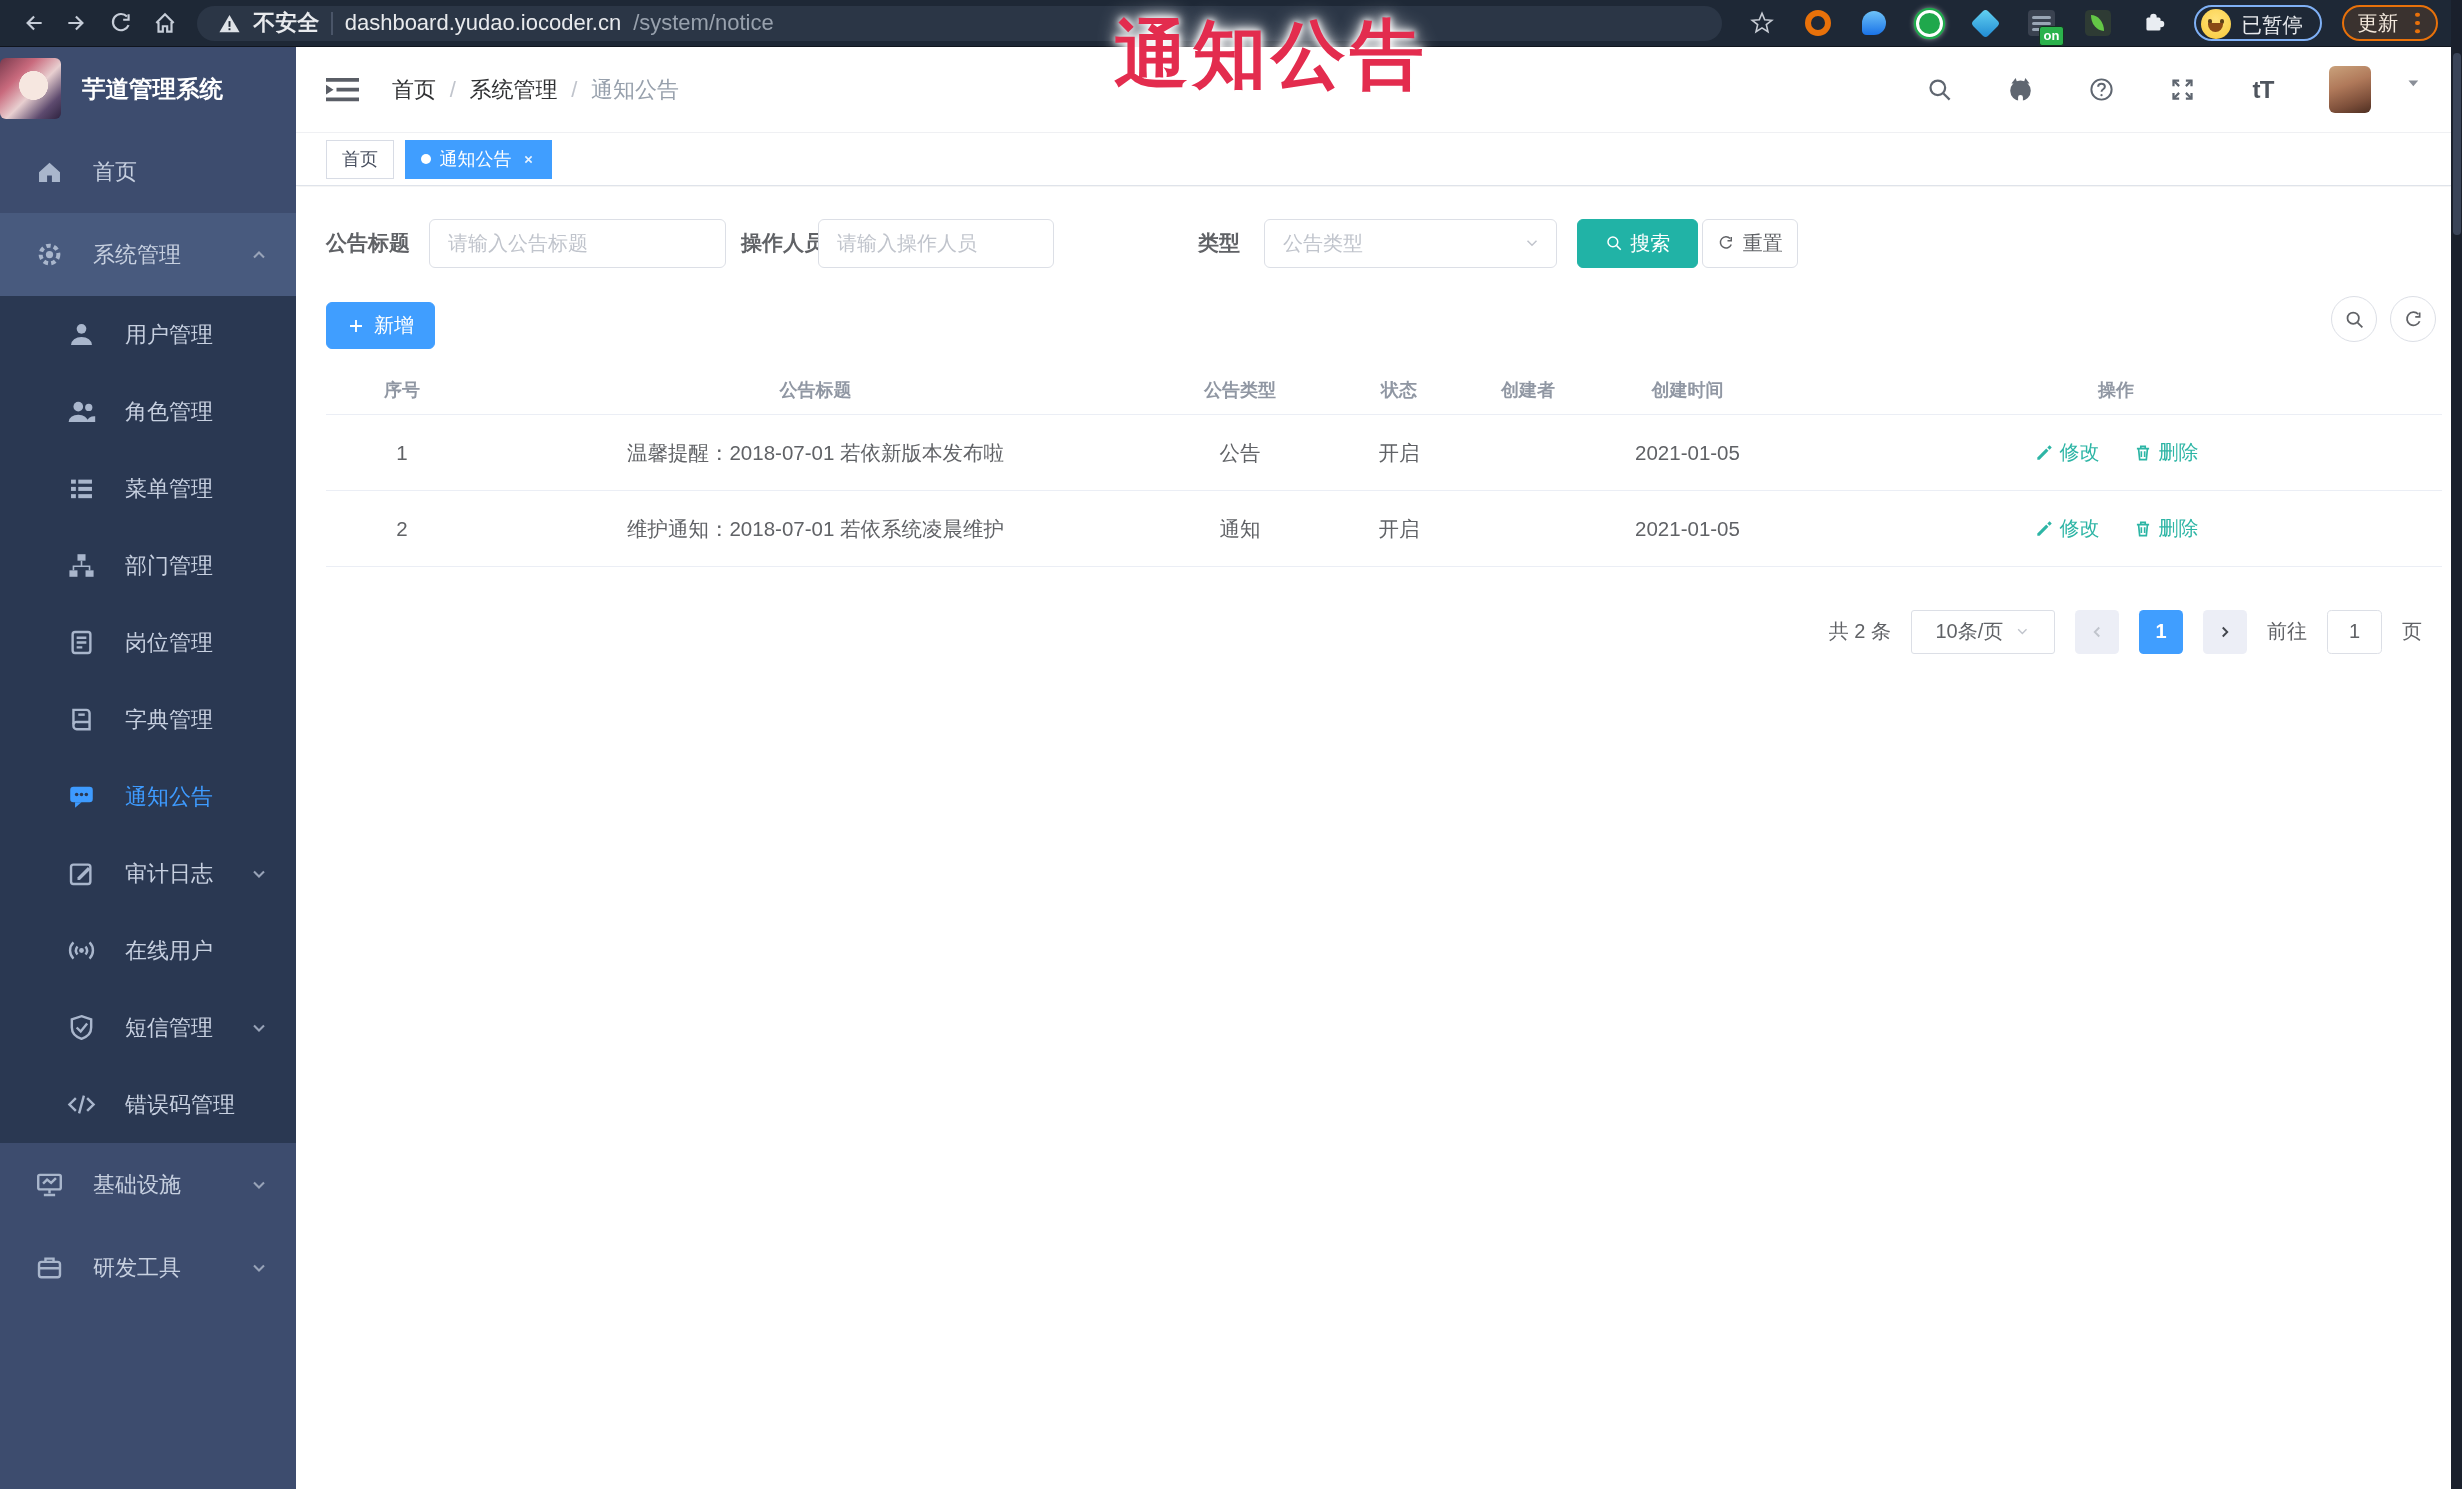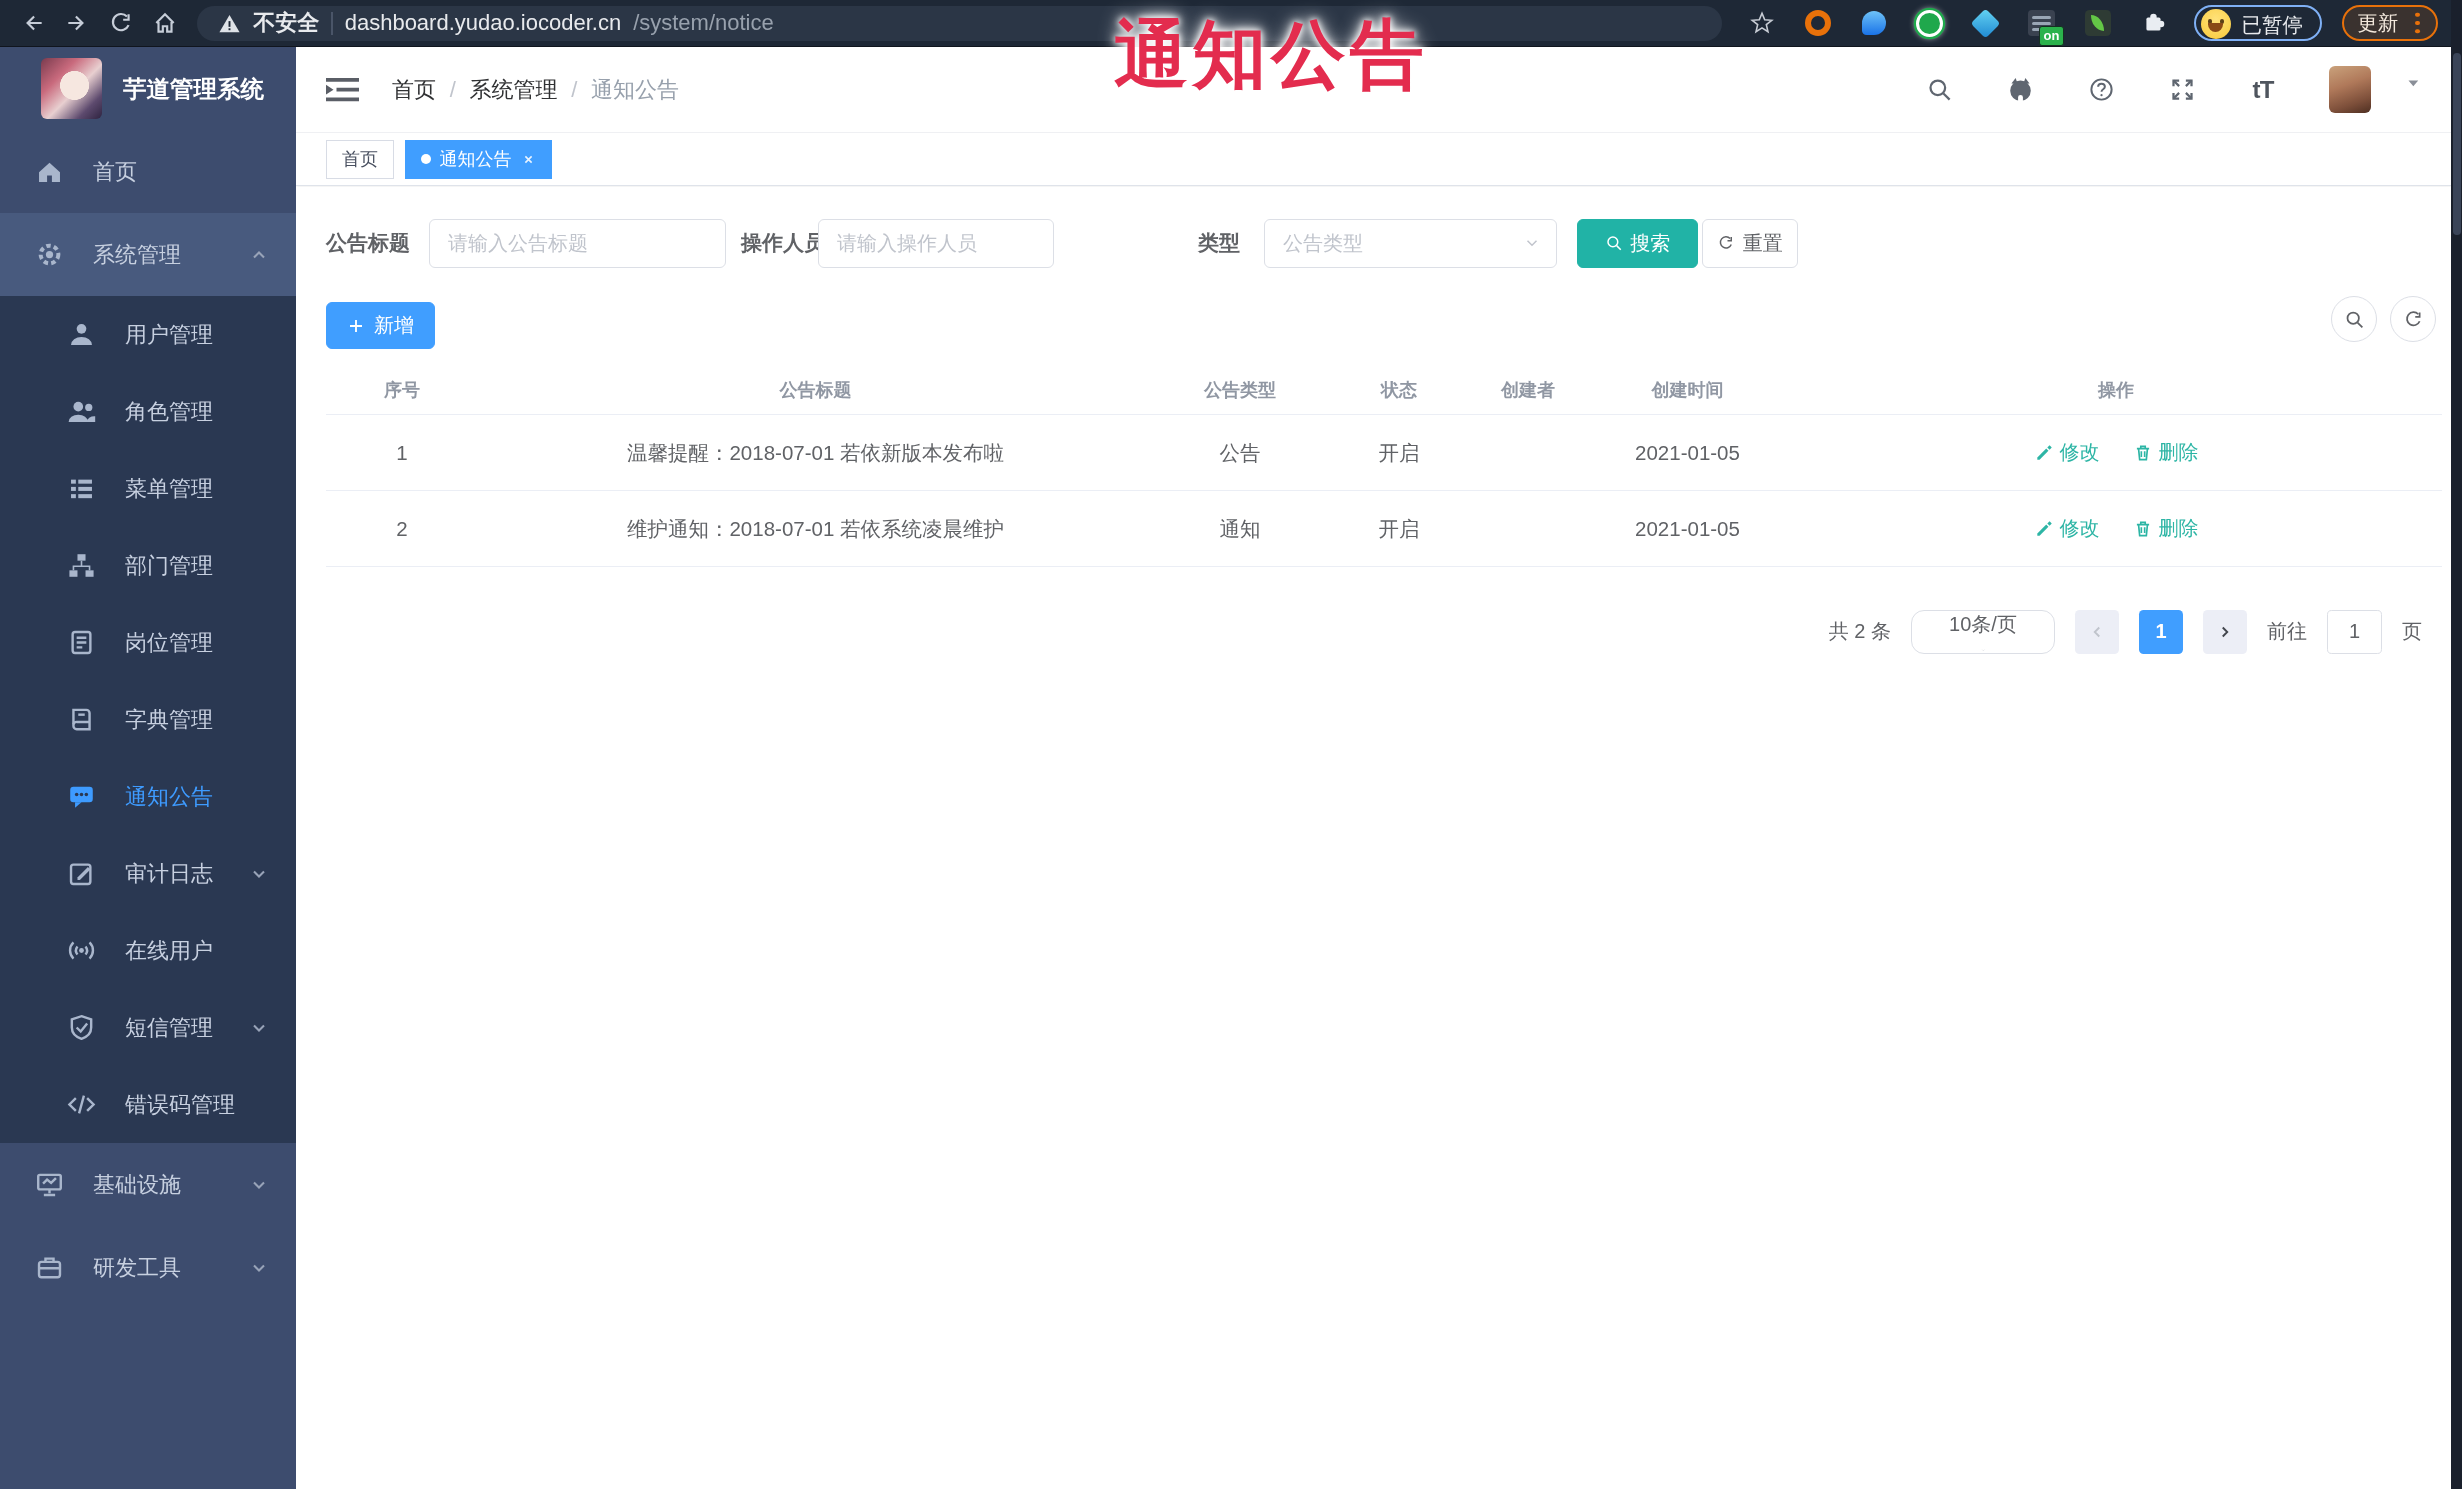--- a/index.html
+++ b/index.html
@@ -57,21 +57,21 @@
   
   .stamp {
     position:absolute; left:1114px; top:6px; z-index:60;
     font-size:74px; font-weight:bold; letter-spacing:4.6px; color:#e32c4e;
     text-shadow:0 0 6px #ffffff, 0 0 12px #ffffff, 0 0 20px #ffffff;
     white-space:nowrap; pointer-events:none;
   }
 
   
   .sidebar { position:absolute; top:47px; left:0; width:296px; bottom:0; background:#3d4c6e; color:#c7d0e0; z-index:2; }
-  .logo-row { height:83px; display:flex; align-items:center; padding-left:41px; gap:21px; }
+  .logo-row { height:83px; display:flex; align-items:center; gap:21px; }
   .logo-img { width:61px; height:61px; border-radius:6px; flex:none;
     background:
       radial-gradient(circle at 55% 45%, #f6e7e0 0 30%, transparent 31%),
       linear-gradient(135deg,#7a3b4e 0%, #c96a7d 30%, #e8cfd0 55%, #5d4a6e 80%, #2e2340 100%);
   }
   .app-title { color:#ffffff; font-weight:bold; font-size:23.5px; white-space:nowrap; }
   .menu-item { height:83px; display:flex; align-items:center; padding:0 27px 0 35px; gap:29px; font-size:22px; cursor:default; }
   .menu-item .mi-icon { width:29px; height:29px; color:#a9b6cc; flex:none; }
   .menu-item .mi-label { white-space:nowrap; }
   .menu-item .caret { margin-left:auto; color:#98a3b8; flex:none; }
@@ -134,21 +134,21 @@
   .c-status { width:144px; text-align:center; }
   .c-creator { width:114px; text-align:center; }
   .c-created { width:205px; text-align:center; }
   .c-ops { flex:1; display:flex; align-items:center; justify-content:center; gap:33px; }
   .op-link { color:#2db5a5; display:flex; align-items:center; gap:6px; font-size:20px; }
   .op-link .oi { width:20px; height:20px; flex:none; }
 
   
   .pagination { position:absolute; top:420px; right:30px; height:49px; display:flex; align-items:center; gap:20px; font-size:20px; color:#606266; }
   .p-total { white-space:nowrap; }
-  .p-select { width:144px; height:44px; border:0.8px solid #dcdfe6; border-radius:13px; display:flex; align-items:center; justify-content:center; gap:10.6px; color:#606266; background:#fff;flex-direction:column; }
+  .p-select { width:144px; height:44px; border:0.8px solid #dcdfe6; border-radius:3px; display:flex; align-items:center; justify-content:center; gap:10.6px; color:#606266; background:#fff; }
   .p-select .sel-caret { color:#c0c4cc; }
   .p-btn { width:44px; height:44px; border-radius:4.6px; background:#eceef6; display:flex; align-items:center; justify-content:center; }
   .p-btn.prev { color:#c0c4cc; }
   .p-btn.next { color:#42464d; }
   .p-cur { width:44px; height:44px; border-radius:4.6px; background:#409eff; color:#fff; font-weight:bold; display:flex; align-items:center; justify-content:center; }
   .p-goto { white-space:nowrap; }
   .p-input { width:55px; height:44px; border:0.8px solid #dcdfe6; border-radius:4.6px; text-align:center; font-size:20px; color:#606266; outline:none;
     font-family:"Liberation Sans","DejaVu Sans",sans-serif; }
 
   

